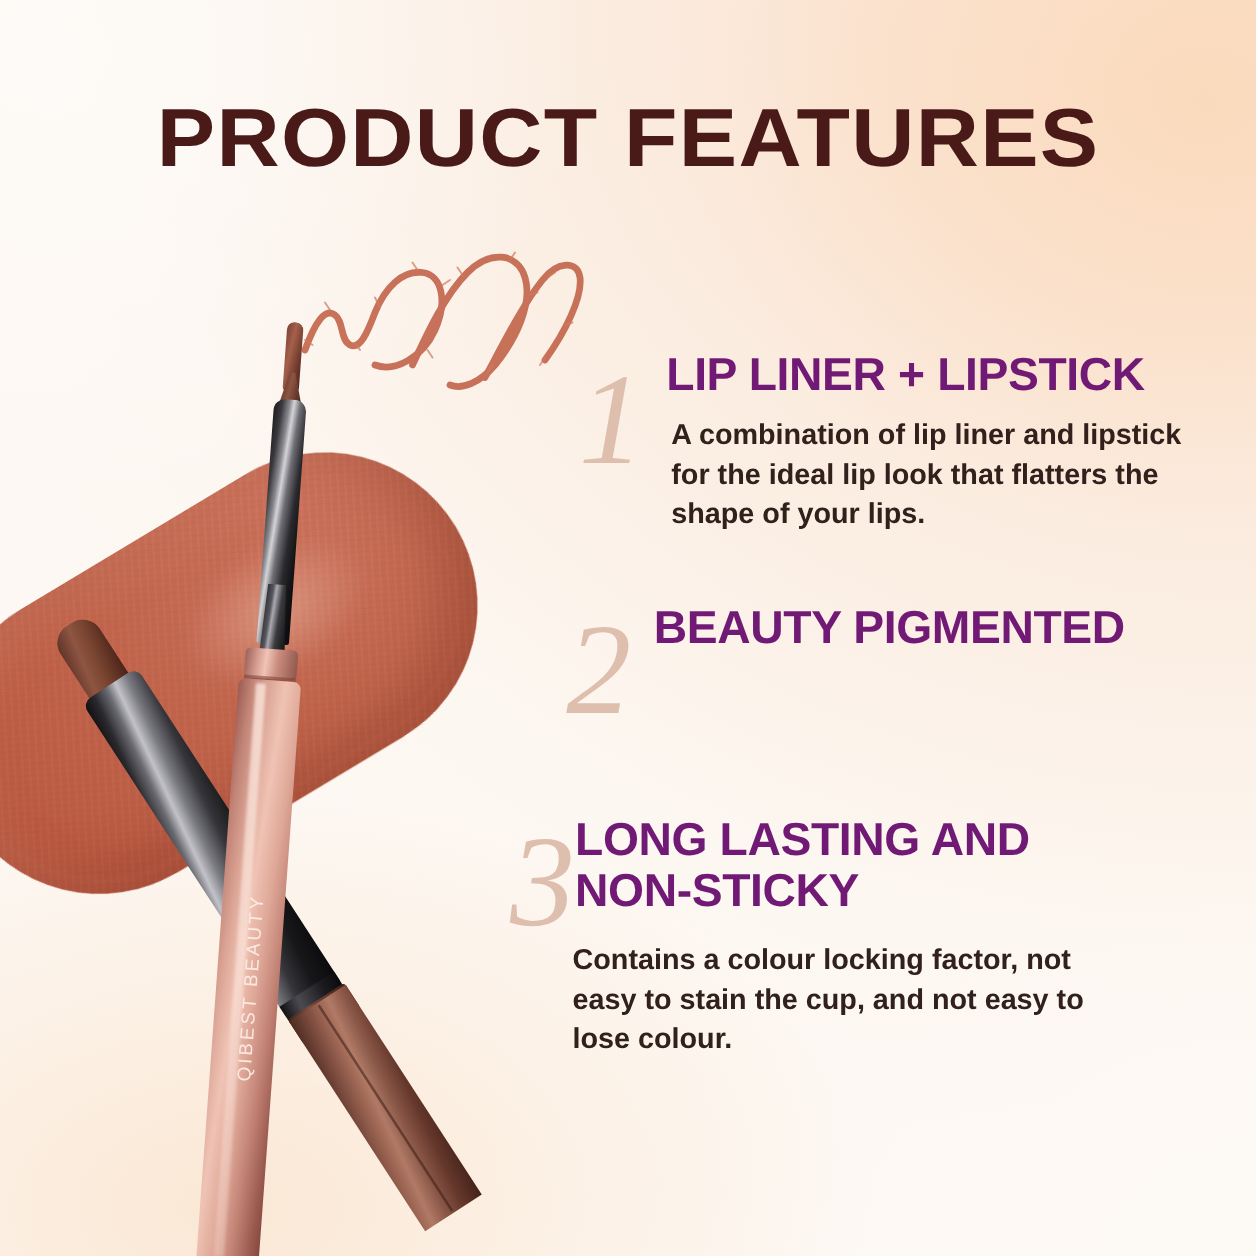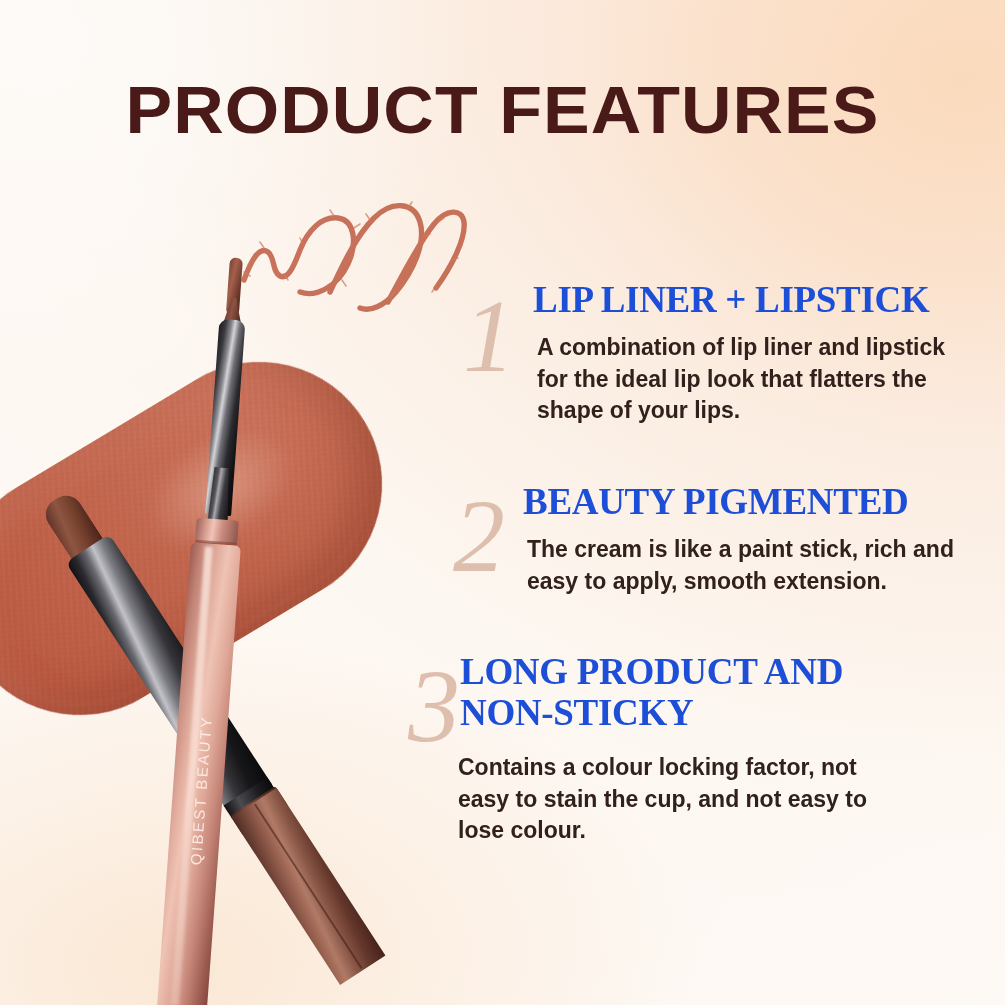--- a/index.html
+++ b/index.html
@@ -286,23 +286,23 @@
     position: absolute;
     font-family: "Liberation Serif", serif;
     font-style: italic;
     font-weight: 400;
     color: #debfae;
     line-height: 1;
     user-select: none;
   }
   .fhead {
     position: absolute;
-    font-family: Liberation Serif, serif;
+    font-family: Liberation Sans, sans-serif;
     font-weight: 700;
-    color: #1d4ed8;
+    color: #701a75;
     line-height: 1.1;
     white-space: pre-line;
   }
   .fbody {
     position: absolute;
     font-family: "Liberation Sans", sans-serif;
     font-weight: 700;
     color: #31201b;
     line-height: 1.38;
     white-space: pre-line;
@@ -390,26 +390,24 @@
     <div class="fnum">1</div>
     <div class="fhead">LIP LINER + LIPSTICK</div>
     <div class="fbody">A combination of lip liner and lipstick
 for the ideal lip look that flatters the
 shape of your lips.</div>
   </div>
 
   <div class="feature" id="feature-2">
     <div class="fnum">2</div>
     <div class="fhead">BEAUTY PIGMENTED</div>
-    <div class="fbody">The cream is like a paint stick, rich and
-easy to apply, smooth extension.</div>
   </div>
 
   <div class="feature" id="feature-3">
     <div class="fnum">3</div>
-    <div class="fhead">LONG PRODUCT AND
+    <div class="fhead">LONG LASTING AND
 NON-STICKY</div>
     <div class="fbody">Contains a colour locking factor, not
 easy to stain the cup, and not easy to
 lose colour.</div>
   </div>
 
 </div>
 
 </body></html>

